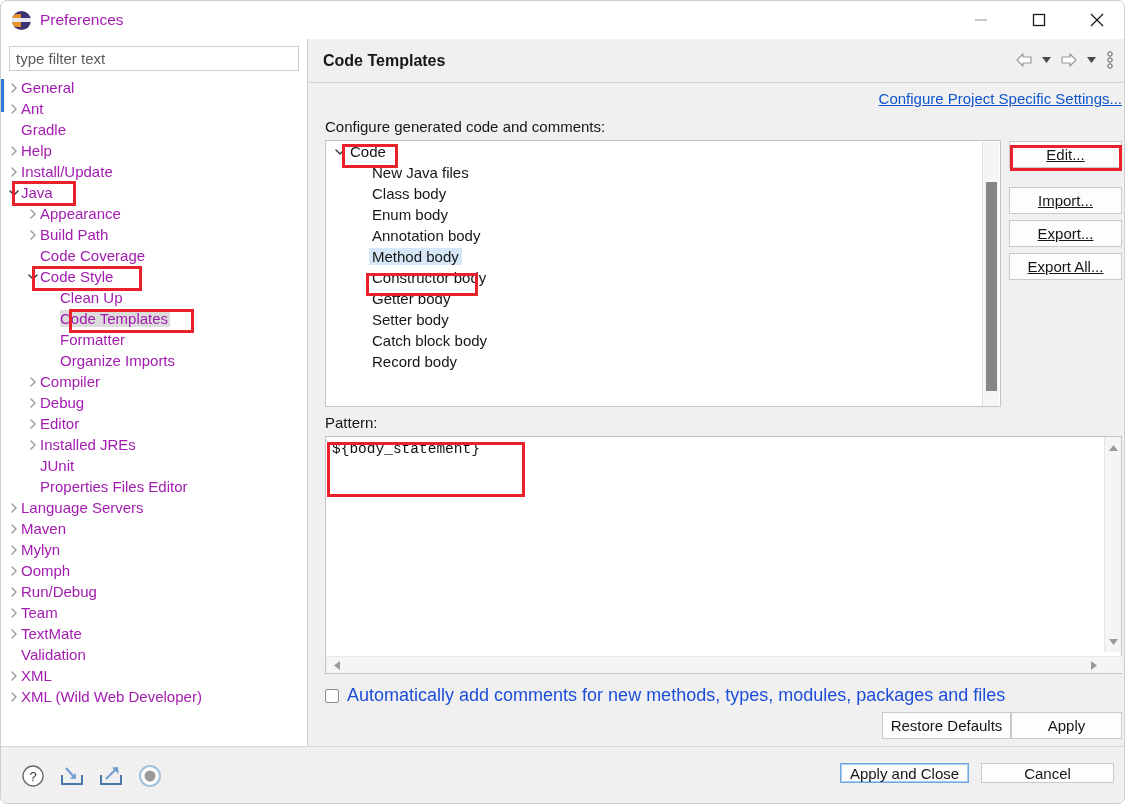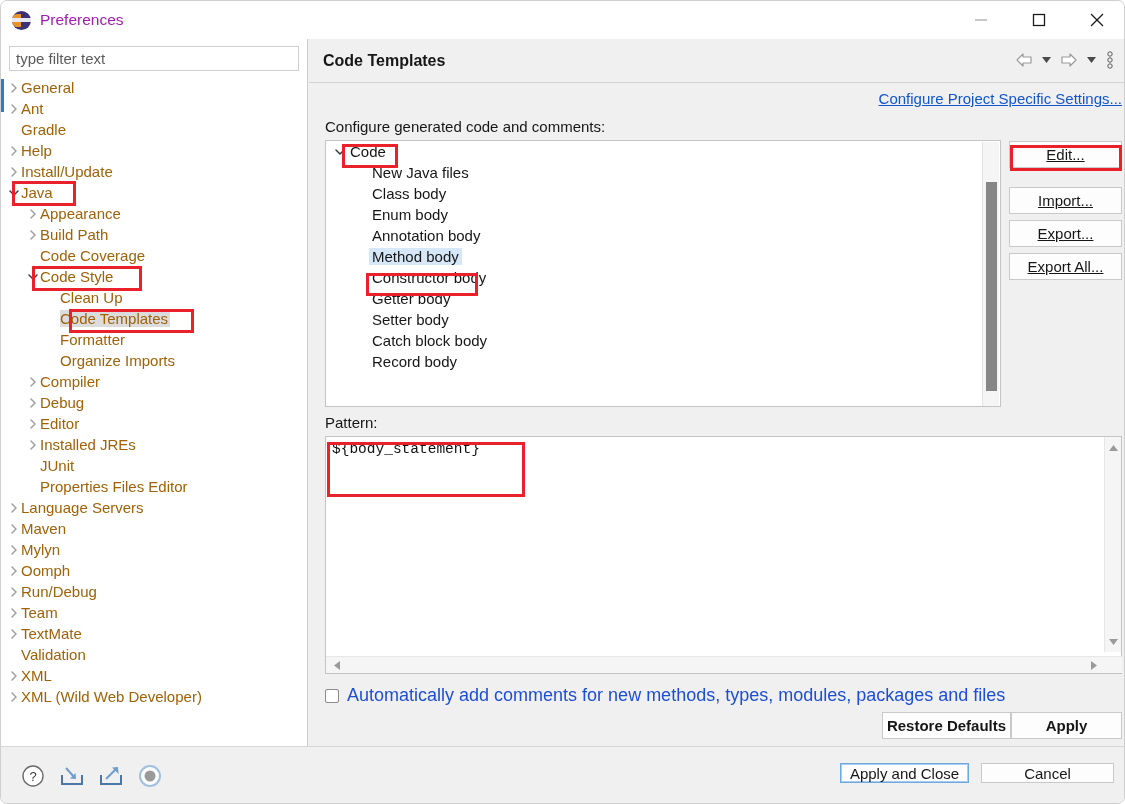--- a/index.html
+++ b/index.html
@@ -97,21 +97,21 @@
   }
   .tree {
     position: absolute; left: 0; top: 38px;
     width: 306px; height: 669px;
     overflow: hidden;
   }
   .tree-row {
     height: 21px;
     display: flex; align-items: center;
     font-size: 15px;
-    color: #a16207;
+    color: #a21caf;
     white-space: nowrap;
     position: relative;
   }
   .tree-row .twisty {
     width: 14px; height: 21px;
     display: flex; align-items: center; justify-content: center;
     flex: 0 0 14px;
   }
   .tree-row .twisty svg { display: block; }
   .tree-label { padding-right: 2px; }
@@ -274,21 +274,21 @@
   }
   .cbox {
     width: 14px; height: 14px;
     border: 1px solid #8b8b8b;
     border-radius: 2px;
     background: #ffffff;
     margin-right: 8px;
   }
   .bottom-btns {
     position: absolute; right: 4px; top: 673px;
-    display: flex; gap: 0; font-weight: bold;
+    display: flex; gap: 0;
   }
   .bottom-btns .btn { height: 27px; }
   #btn-restore { width: 129px; }
   #btn-apply { width: 111px; }
 
   
   .footer {
     position: absolute; left: 0; top: 745px;
     width: 1125px; height: 59px;
     background: #f0f0f0;

